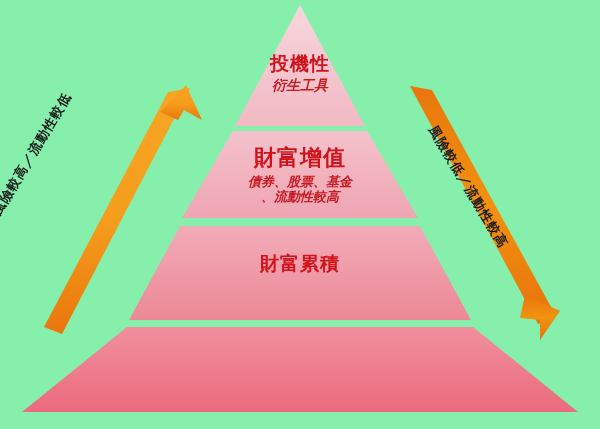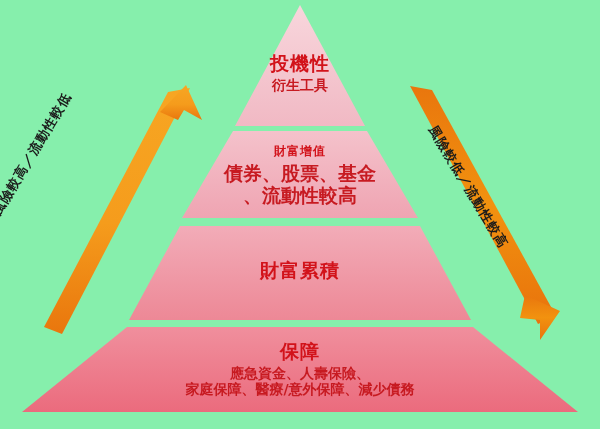--- a/index.html
+++ b/index.html
@@ -45,34 +45,35 @@
   .tier-title {
     font-weight: bold;
     color: #d2121a;
     letter-spacing: 1px;
     display: block;
   }
   .tier-sub {
     display: block;
     color: #c71a21;
     font-weight: bold;
+    font-style: italic;
   }
 
   
   #tier-1-text { top: 52px; }
   #tier-1-text .tier-title { font-size: 19px; margin-bottom: 3px; }
   #tier-1-text .tier-sub  { font-size: 14px; }
 
   
   #tier-2-text { top: 145px; }
-  #tier-2-text .tier-title { font-size: 12px; margin-bottom: 3px; }
-  #tier-2-text .tier-sub  { font-size: 19px; }
+  #tier-2-text .tier-title { font-size: 22px; margin-bottom: 3px; }
+  #tier-2-text .tier-sub  { font-size: 13px; }
 
   
-  #tier-3-text { top: 259px; }
+  #tier-3-text { top: 252px; }
   #tier-3-text .tier-title { font-size: 19px; margin-bottom: 3px; }
   #tier-3-text .tier-sub  { font-size: 14px; }
 
   
   #tier-4-text { top: 340px; }
   #tier-4-text .tier-title { font-size: 19px; margin-bottom: 3px; }
   #tier-4-text .tier-sub  { font-size: 14px; }
 
   
   .arrow-label {
@@ -162,24 +163,19 @@
     <div class="tier-text" id="tier-2-text">
       <span class="tier-title">財富增值</span>
       <span class="tier-sub">債券、股票、基金</span>
       <span class="tier-sub">、流動性較高</span>
     </div>
 
     <div class="tier-text" id="tier-3-text">
       <span class="tier-title">財富累積</span>
     </div>
 
-    <div class="tier-text" id="tier-4-text">
-      <span class="tier-title">保障</span>
-      <span class="tier-sub">應急資金、人壽保險、</span>
-      <span class="tier-sub">家庭保障、醫療/意外保障、減少債務</span>
-    </div>
 
     <div class="arrow-label" id="left-arrow-label">風險較高／流動性較低</div>
 
     <div class="arrow-label" id="right-arrow-label">風險較低／流動性較高</div>
 
   </div>
 </div>
 
 </body></html>

